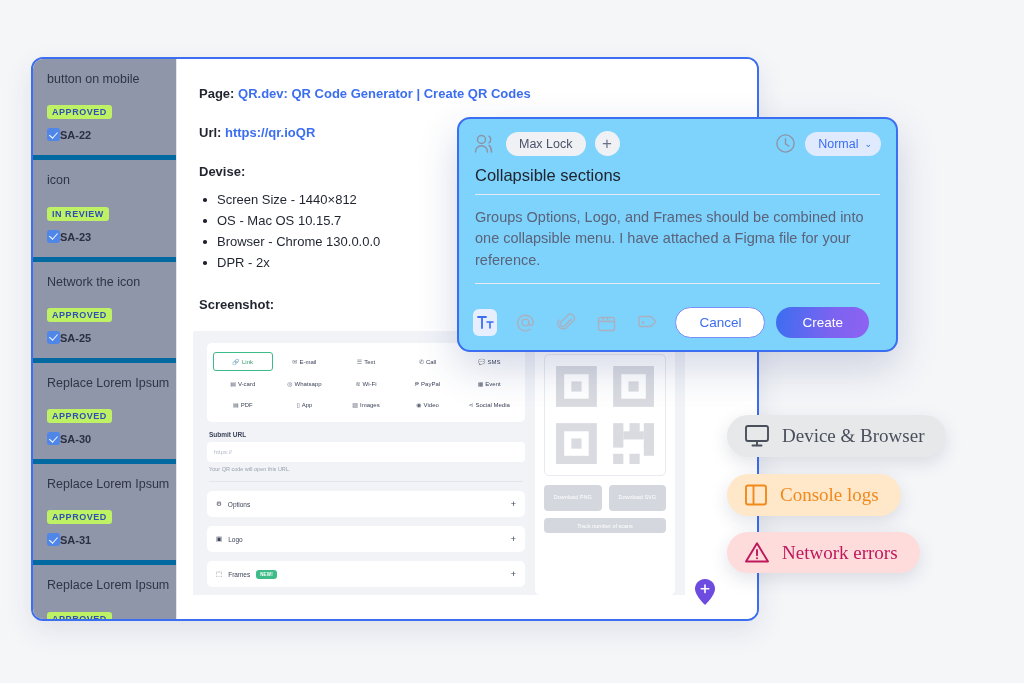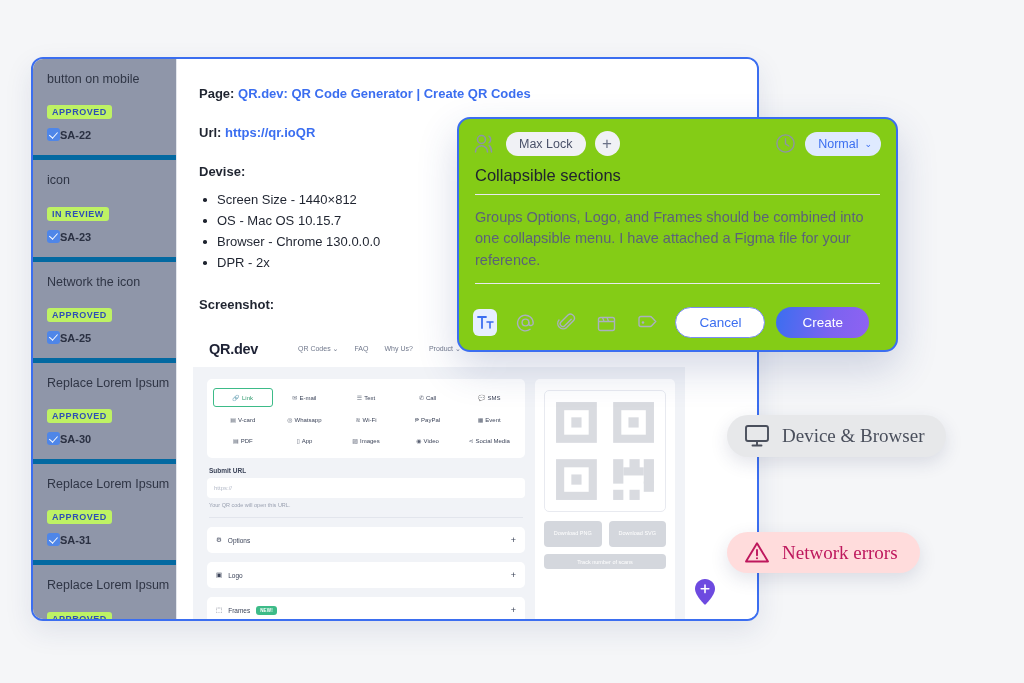--- a/index.html
+++ b/index.html
@@ -140,21 +140,21 @@
   }
   .pin {
     position: absolute; left: 518px; top: 520px; width: 20px; height: 26px;
     z-index: 6;
   }
 
   
   .modal {
     position: absolute; left: 457px; top: 117px;
     width: 441px; height: 235px;
-    background: #84cc16; border: 2px solid #3b6ef0; border-radius: 13px;
+    background: #7dd3fc; border: 2px solid #3b6ef0; border-radius: 13px;
     box-shadow: 0 16px 40px rgba(40,60,130,.20);
     z-index: 10; display: flex; flex-direction: column;
   }
   .modal-head {
     display: flex; align-items: center; padding: 12px 15px 0 15px; gap: 9px;
   }
   .people-icon { flex: 0 0 auto; }
   .assignee-pill {
     background: #f0f1f5; border-radius: 14px; padding: 5px 13px;
     font-size: 12.5px; color: #4a5169;
@@ -268,29 +268,20 @@
             <li>Screen Size - 1440×812</li>
             <li>OS - Mac OS 10.15.7</li>
             <li>Browser - Chrome 130.0.0.0</li>
             <li>DPR - 2x</li>
           </ul>
 
         <div class="shot-head">Screenshot:</div>
 
         <div class="shot">
 
-          <div class="qr-nav">
-            <div class="qr-logo">QR.dev</div>
-            <div class="qr-nav-links" id="qr-nav-links">
-                <span>QR Codes ⌄</span>
-                <span>FAQ</span>
-                <span>Why Us?</span>
-                <span>Product ⌄</span>
-              </div>
-          </div>
 
           <div class="qr-page">
             <div class="qr-left">
 
               <div class="qr-types" id="qr-types">
                   <div class="qr-type active">
                     <i>🔗</i>
                     <span>Link</span>
                   </div>
                   <div class="qr-type">
@@ -489,20 +480,27 @@
   </div>
 
   <div class="badge badge-device">
     <svg width="26" height="24" viewBox="0 0 26 24">
       <rect x="2" y="2" width="22" height="15" rx="2" fill="none" stroke="currentColor" stroke-width="1.9"></rect>
       <path d="M13 17v4M8.5 21.5h9" fill="none" stroke="currentColor" stroke-width="1.9" stroke-linecap="round"></path>
     </svg>
     <span>Device &amp; Browser</span>
   </div>
 
+  <div class="badge badge-console">
+    <svg width="24" height="24" viewBox="0 0 24 24">
+      <rect x="2" y="2.5" width="20" height="19" rx="2" fill="none" stroke="currentColor" stroke-width="1.9"></rect>
+      <path d="M9.5 2.5v19" fill="none" stroke="currentColor" stroke-width="1.9"></path>
+    </svg>
+    <span>Console logs</span>
+  </div>
 
   <div class="badge badge-network">
     <svg width="26" height="23" viewBox="0 0 26 23">
       <path d="M13 2.2L24 20.5H2z" fill="none" stroke="currentColor" stroke-width="1.9" stroke-linejoin="round"></path>
       <path d="M13 9v5.2" fill="none" stroke="currentColor" stroke-width="1.9" stroke-linecap="round"></path>
       <circle cx="13" cy="17.2" r="1.05" fill="currentColor"></circle>
     </svg>
     <span>Network errors</span>
   </div>
 

